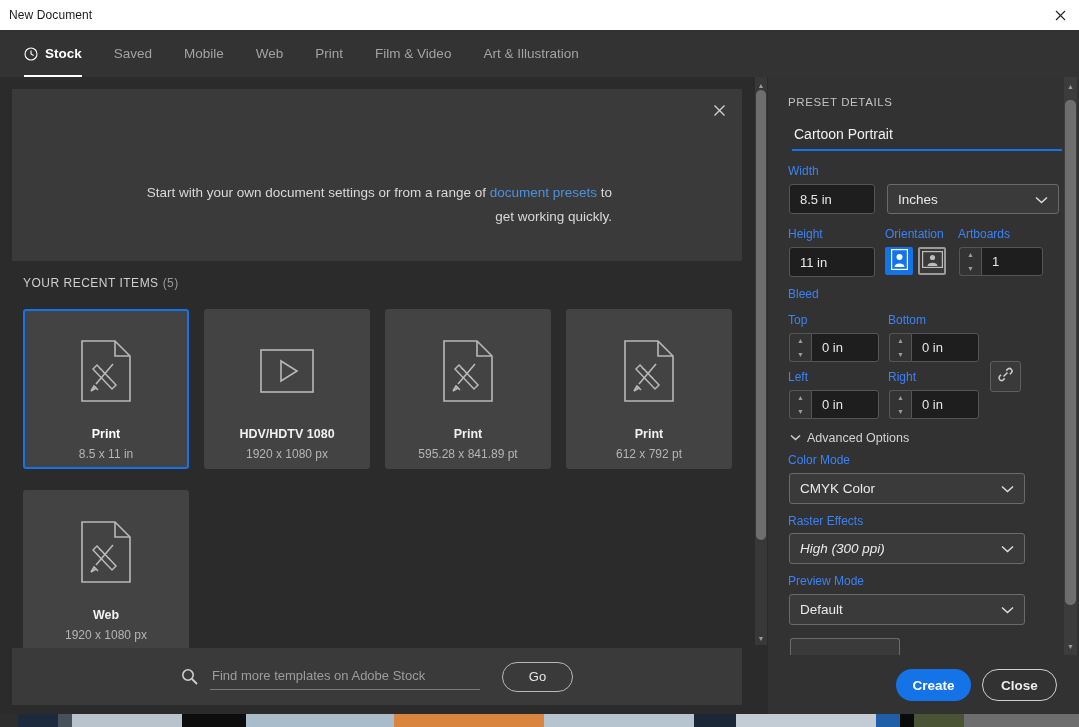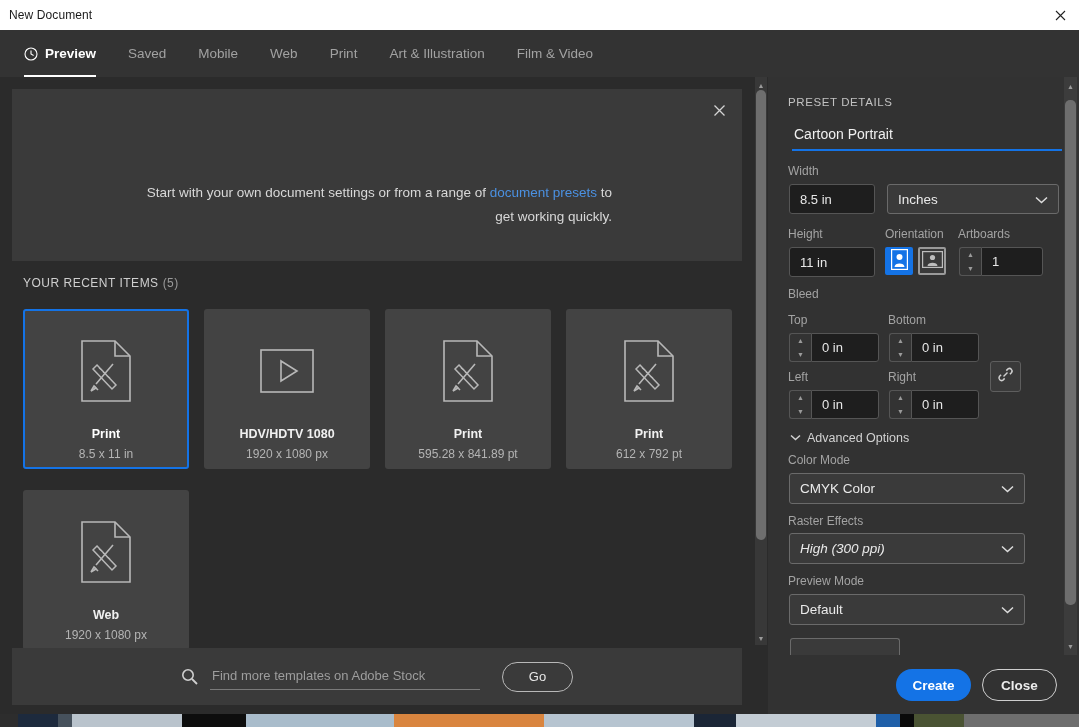--- a/index.html
+++ b/index.html
@@ -137,21 +137,21 @@
     position: absolute; left: 20px; top: 19px;
     font-size: 11.5px; color: #c2c2c2; letter-spacing: .6px;
   }
   .preset-name {
     position: absolute; left: 24px; top: 46px; width: 270px; height: 28px;
     background: transparent; border: none; border-bottom: 2px solid #1473e6;
     color: #f0f0f0; font-size: 14px; padding: 0 2px 4px 2px;
     font-family: "Liberation Sans", sans-serif; outline: none;
   }
   .fld-label {
-    position: absolute; font-size: 12px; color: #a3a3a3;
+    position: absolute; font-size: 12px; color: #3b82f6;
   }
   .txtfield {
     position: absolute; background: #1e1e1e; border: 1px solid #555;
     border-radius: 3px; color: #e8e8e8; font-size: 13px;
     padding-left: 10px; font-family: "Liberation Sans", sans-serif; outline: none;
   }
   .selectfield {
     position: absolute; background: #3a3a3a; border: 1px solid #6a6a6a;
     border-radius: 3px; color: #eaeaea; font-size: 13.5px;
     display: flex; align-items: center; padding: 11px 10px;
@@ -256,39 +256,39 @@
 </div>
 
 <div class="tabbar">
   <div class="tab active">
     <span class="clock">
       <svg width="14" height="14" viewBox="0 0 14 14">
         <circle cx="7" cy="7" r="6" fill="none" stroke="#ffffff" stroke-width="1.1"></circle>
         <path d="M7 3.4 L7 7 L9.6 8.4" fill="none" stroke="#ffffff" stroke-width="1.1"></path>
       </svg>
     </span>
-    <span>Preview</span>
+    <span>Stock</span>
   </div>
   <div class="tab">
     <span>Saved</span>
   </div>
   <div class="tab">
     <span>Mobile</span>
   </div>
   <div class="tab">
     <span>Web</span>
   </div>
   <div class="tab">
     <span>Print</span>
   </div>
   <div class="tab">
+    <span>Film &amp; Video</span>
+  </div>
+  <div class="tab">
     <span>Art &amp; Illustration</span>
-  </div>
-  <div class="tab">
-    <span>Film &amp; Video</span>
   </div>
 </div>
 
 <div class="left-pane">
 
   <div class="banner">
     <div class="banner-close">
       <svg width="13" height="13" viewBox="0 0 13 13">
         <path d="M1.5 1.5 L11.5 11.5 M11.5 1.5 L1.5 11.5" stroke="#d4d4d4" stroke-width="1.3" fill="none"></path>
       </svg>

